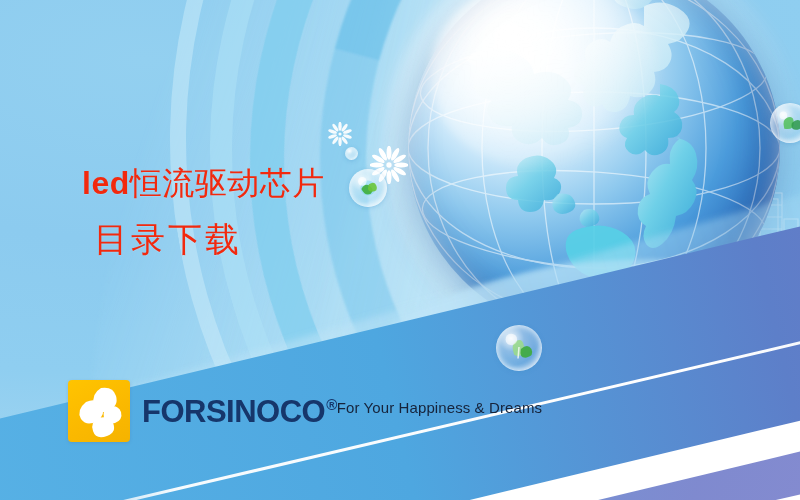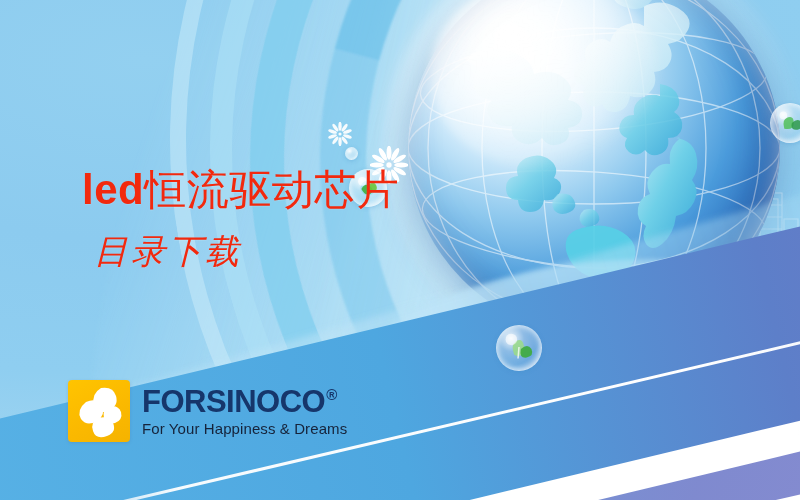--- a/index.html
+++ b/index.html
@@ -127,34 +127,34 @@
 
   
   .headline{
     position:absolute;left:82px;top:164px;
     color:#f2290e;
     line-height:1.22;
     letter-spacing:.5px;
     text-shadow:0 1px 0 rgba(255,255,255,.12);
     z-index:30;
   }
-  .headline .ln1{font-size:42px;font-weight:400;white-space:nowrap;}
+  .headline .ln1{font-size:32px;font-weight:400;white-space:nowrap;}
   .headline .ln1 .lat{font-weight:700;font-family:"Liberation Sans",sans-serif;}
-  .headline .ln2{font-size:34px;font-weight:400;margin-top:16px;margin-left:12px;letter-spacing:3px;font-style:italic;}
+  .headline .ln2{font-size:34px;font-weight:400;margin-top:16px;margin-left:12px;letter-spacing:3px;}
 
   
   .logo{position:absolute;left:68px;top:380px;display:flex;align-items:center;gap:12px;z-index:30;}
   .logo-mark{
     width:62px;height:62px;border-radius:4px;
     background:linear-gradient(150deg,#ffc400 0%,#fbb900 55%,#f5b300 100%);
     position:relative;flex:0 0 auto;
     box-shadow:0 1px 3px rgba(80,110,150,.25);
   }
   .logo-mark svg{position:absolute;inset:0;}
-  .logo-text{display:flex;flex-direction:column;justify-content:center;}
+  .logo-text{display:flex;flex-direction:row;justify-content:center;}
   .logo-name{
     font-size:31px;font-weight:700;color:#16366b;
     letter-spacing:-.5px;line-height:1;display:flex;align-items:flex-start;
     font-family:"Liberation Sans",sans-serif;
   }
   .logo-name .reg{font-size:15px;line-height:1;margin-top:1px;margin-left:1px;}
   .logo-tag{
     font-size:15px;color:#16233a;margin-top:3px;letter-spacing:.1px;
     font-family:"Liberation Sans",sans-serif;white-space:nowrap;
   }

